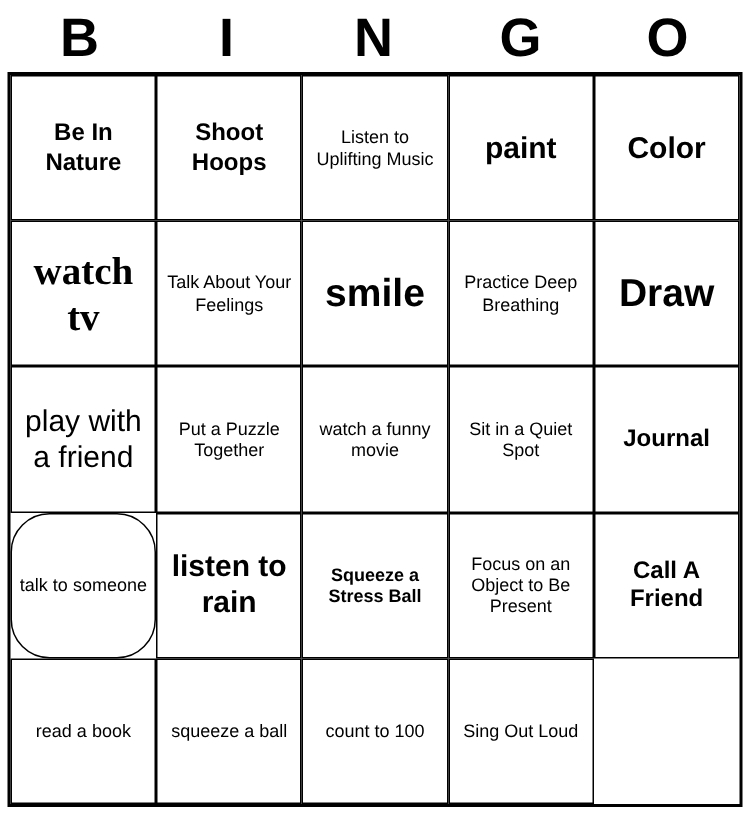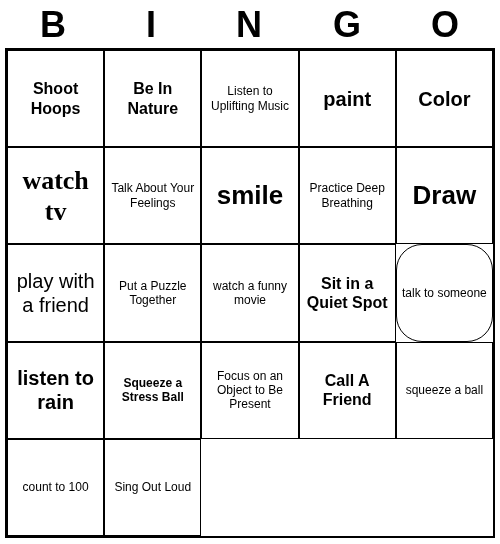--- a/index.html
+++ b/index.html
@@ -62,35 +62,37 @@
 
 <div class="bingo-header">
 <div class="bingo-letter">B</div>
     <div class="bingo-letter">I</div>
     <div class="bingo-letter">N</div>
     <div class="bingo-letter">G</div>
     <div class="bingo-letter">O</div>
   </div>
 
 <div class="bingo-grid">
-<div class="bingo-cell" style="font-size: 16px; font-weight: bold;">Shoot Hoops</div>
-    <div class="bingo-cell" style="font-size: 16px; font-weight: bold;">Be In Nature</div>
+<div class="bingo-cell" style="font-size: 16px; font-weight: bold;">Be In Nature</div>
+    <div class="bingo-cell" style="font-size: 16px; font-weight: bold;">Shoot Hoops</div>
     <div class="bingo-cell" style="font-size: 12px;">Listen to Uplifting Music</div>
     <div class="bingo-cell" style="font-size: 20px; font-weight: bold;">paint</div>
     <div class="bingo-cell" style="font-size: 20px; font-weight: bold;">Color</div>
     <div class="bingo-cell" style="font-size: 26px; font-weight: bold; font-family: Liberation Serif, serif;">watch tv</div>
     <div class="bingo-cell" style="font-size: 12px;">Talk About Your Feelings</div>
     <div class="bingo-cell" style="font-size: 26px; font-weight: bold;">smile</div>
     <div class="bingo-cell" style="font-size: 12px;">Practice Deep Breathing</div>
     <div class="bingo-cell" style="font-size: 26px; font-weight: bold;">Draw</div>
     <div class="bingo-cell" style="font-size: 20px; font-weight: normal;">play with a friend</div>
     <div class="bingo-cell" style="font-size: 12px;">Put a Puzzle Together</div>
     <div class="bingo-cell" style="font-size: 12px;">watch a funny movie</div>
-    <div class="bingo-cell" style="font-size: 16px; font-weight: bold;">Sit in a Quiet Spot</div>
+    <div class="bingo-cell" style="font-size: 12px;">Sit in a Quiet Spot</div>
+    <div class="bingo-cell" style="font-size: 16px; font-weight: bold;">Journal</div>
     <div class="bingo-cell" style="font-size: 12px; border-radius: 26px;">talk to someone</div>
     <div class="bingo-cell" style="font-size: 20px; font-weight: bold;">listen to rain</div>
     <div class="bingo-cell" style="font-size: 12px; font-weight: bold;">Squeeze a Stress Ball</div>
     <div class="bingo-cell" style="font-size: 12px;">Focus on an Object to Be Present</div>
     <div class="bingo-cell" style="font-size: 16px; font-weight: bold;">Call A Friend</div>
+    <div class="bingo-cell" style="font-size: 12px;">read a book</div>
     <div class="bingo-cell" style="font-size: 12px;">squeeze a ball</div>
     <div class="bingo-cell" style="font-size: 12px;">count to 100</div>
     <div class="bingo-cell" style="font-size: 12px;">Sing Out Loud</div>
   </div>
 
 </body></html>

